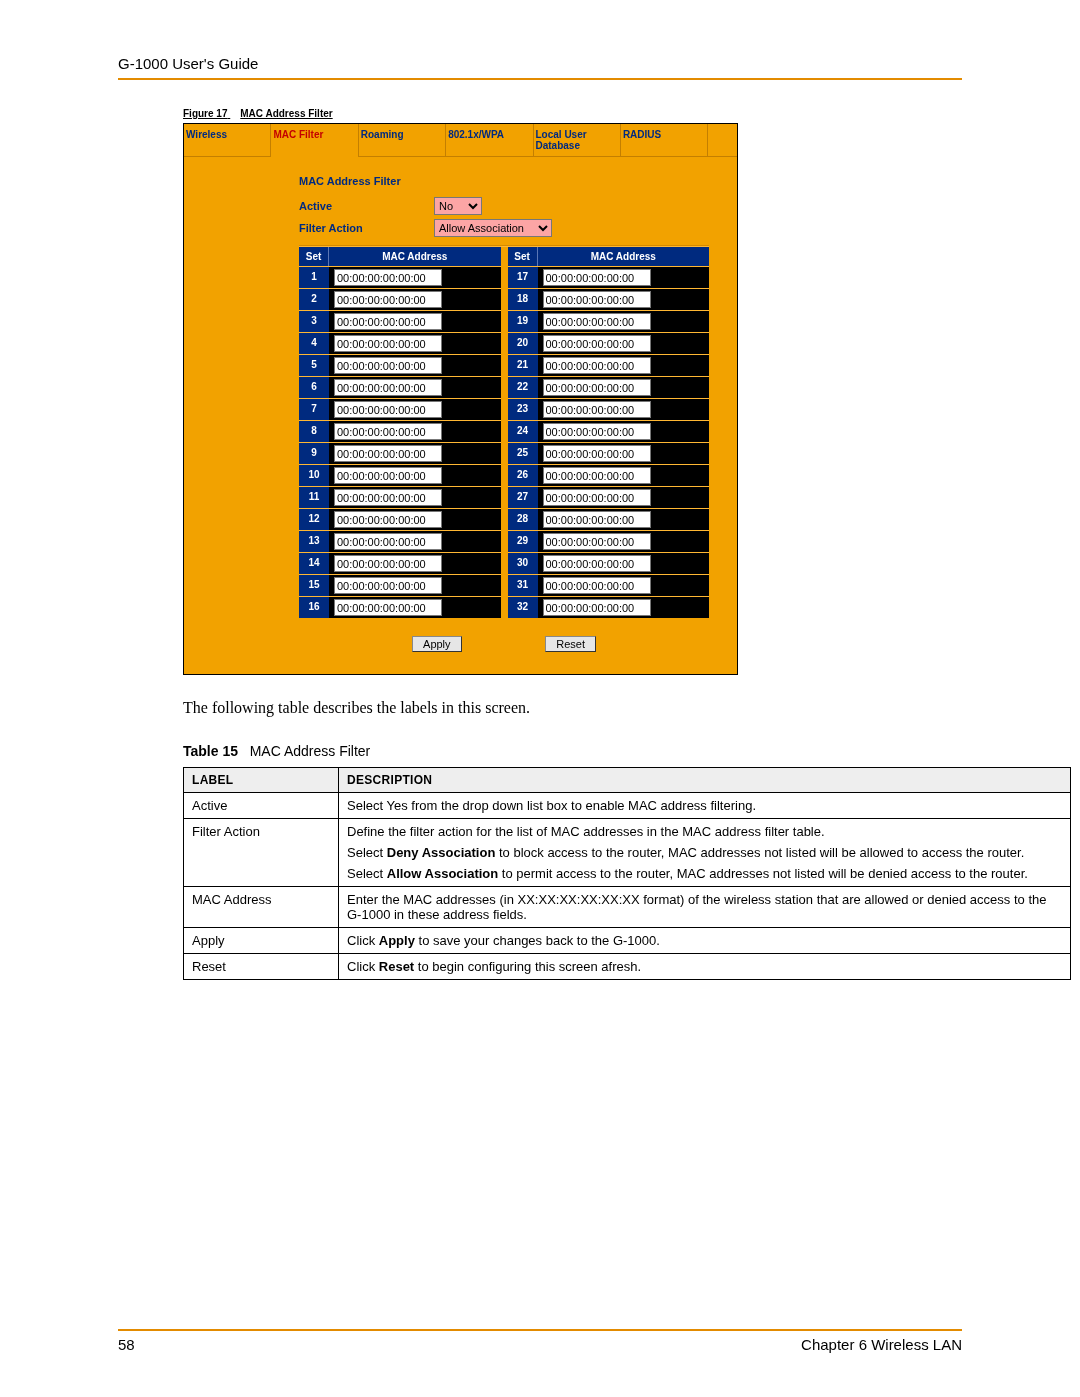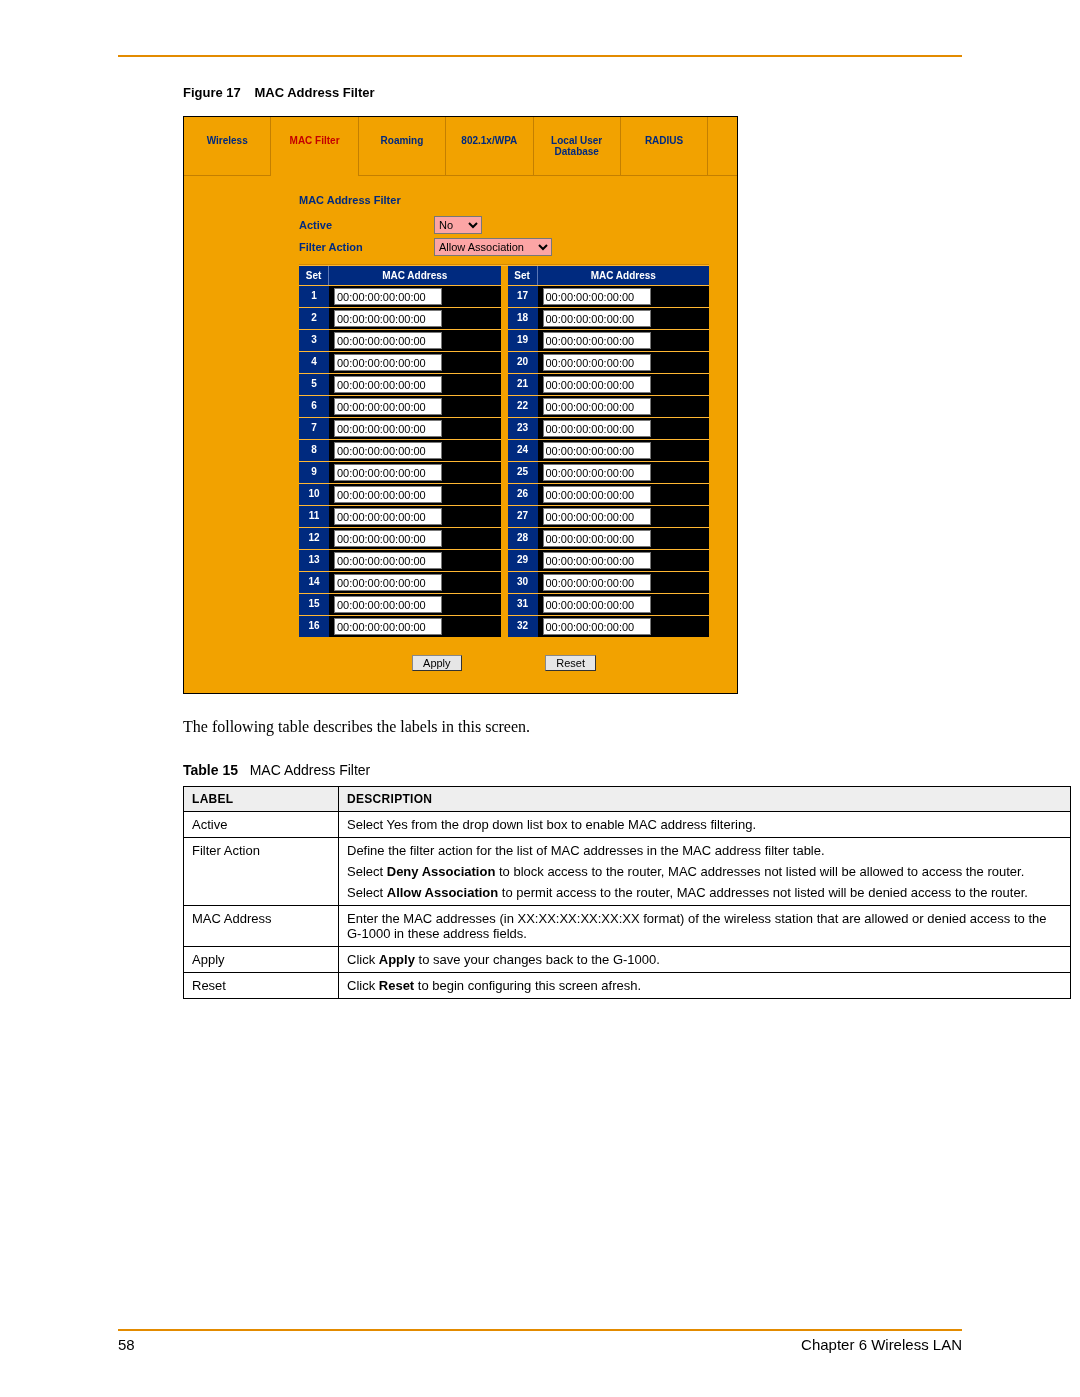--- a/index.html
+++ b/index.html
@@ -20,38 +20,39 @@
     font-size: 15px;
     margin-bottom: 6px;
   }
   .hdr-rule {
     border: none;
     border-top: 2px solid #e38b00;
     margin: 0 0 28px 0;
   }
   .fig-caption {
     font-weight: bold;
-    font-size: 13px;
-    margin: 0 0 16px 65px;
+    font-size: 10px;
+    margin: 0 0 4px 65px;
+    text-decoration: underline;
   }
   .fig-caption .fig-title { margin-left: 10px; }
   .config-shot {
     margin: 0 0 0 65px;
     width: 555px;
     border: 1px solid #000;
     background: #f2a200;
   }
   .tabs {
     display: flex;
     background: #f2a200;
   }
   .tab {
     flex: 1;
-    text-align: center;
-    padding: 18px 2px;
+    text-align: left;
+    padding: 5px 2px;
     font-size: 10px;
     font-weight: bold;
     line-height: 1.1;
     border-right: 1px solid #c47f00;
     border-bottom: 1px solid #c47f00;
     color: #002a7f;
     cursor: pointer;
   }
   .tab:last-child { border-right: none; }
   .tab.active { color: #c40000; border-bottom: none; }
@@ -201,20 +202,21 @@
   .ftr-line {
     display: flex;
     justify-content: space-between;
     font-size: 15px;
   }
 </style>
 </head>
 <body>
 
 <div class="page">
+  <div class="hdr-title">G-1000 User's Guide</div>
   <hr class="hdr-rule">
 
   <div class="fig-caption">
     <span>Figure 17</span>
     <span class="fig-title">MAC Address Filter</span>
   </div>
 
   <div class="config-shot">
     <div class="tabs" id="tab-bar">
         <div class="tab">Wireless</div>

